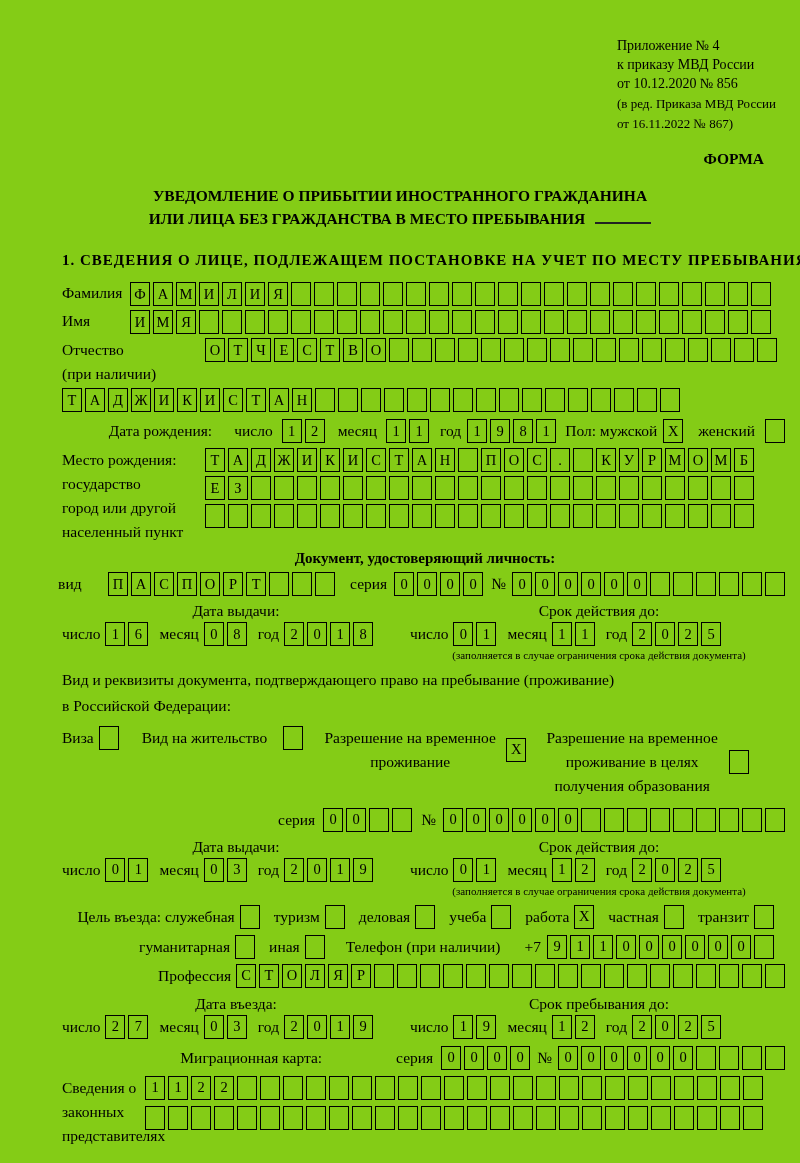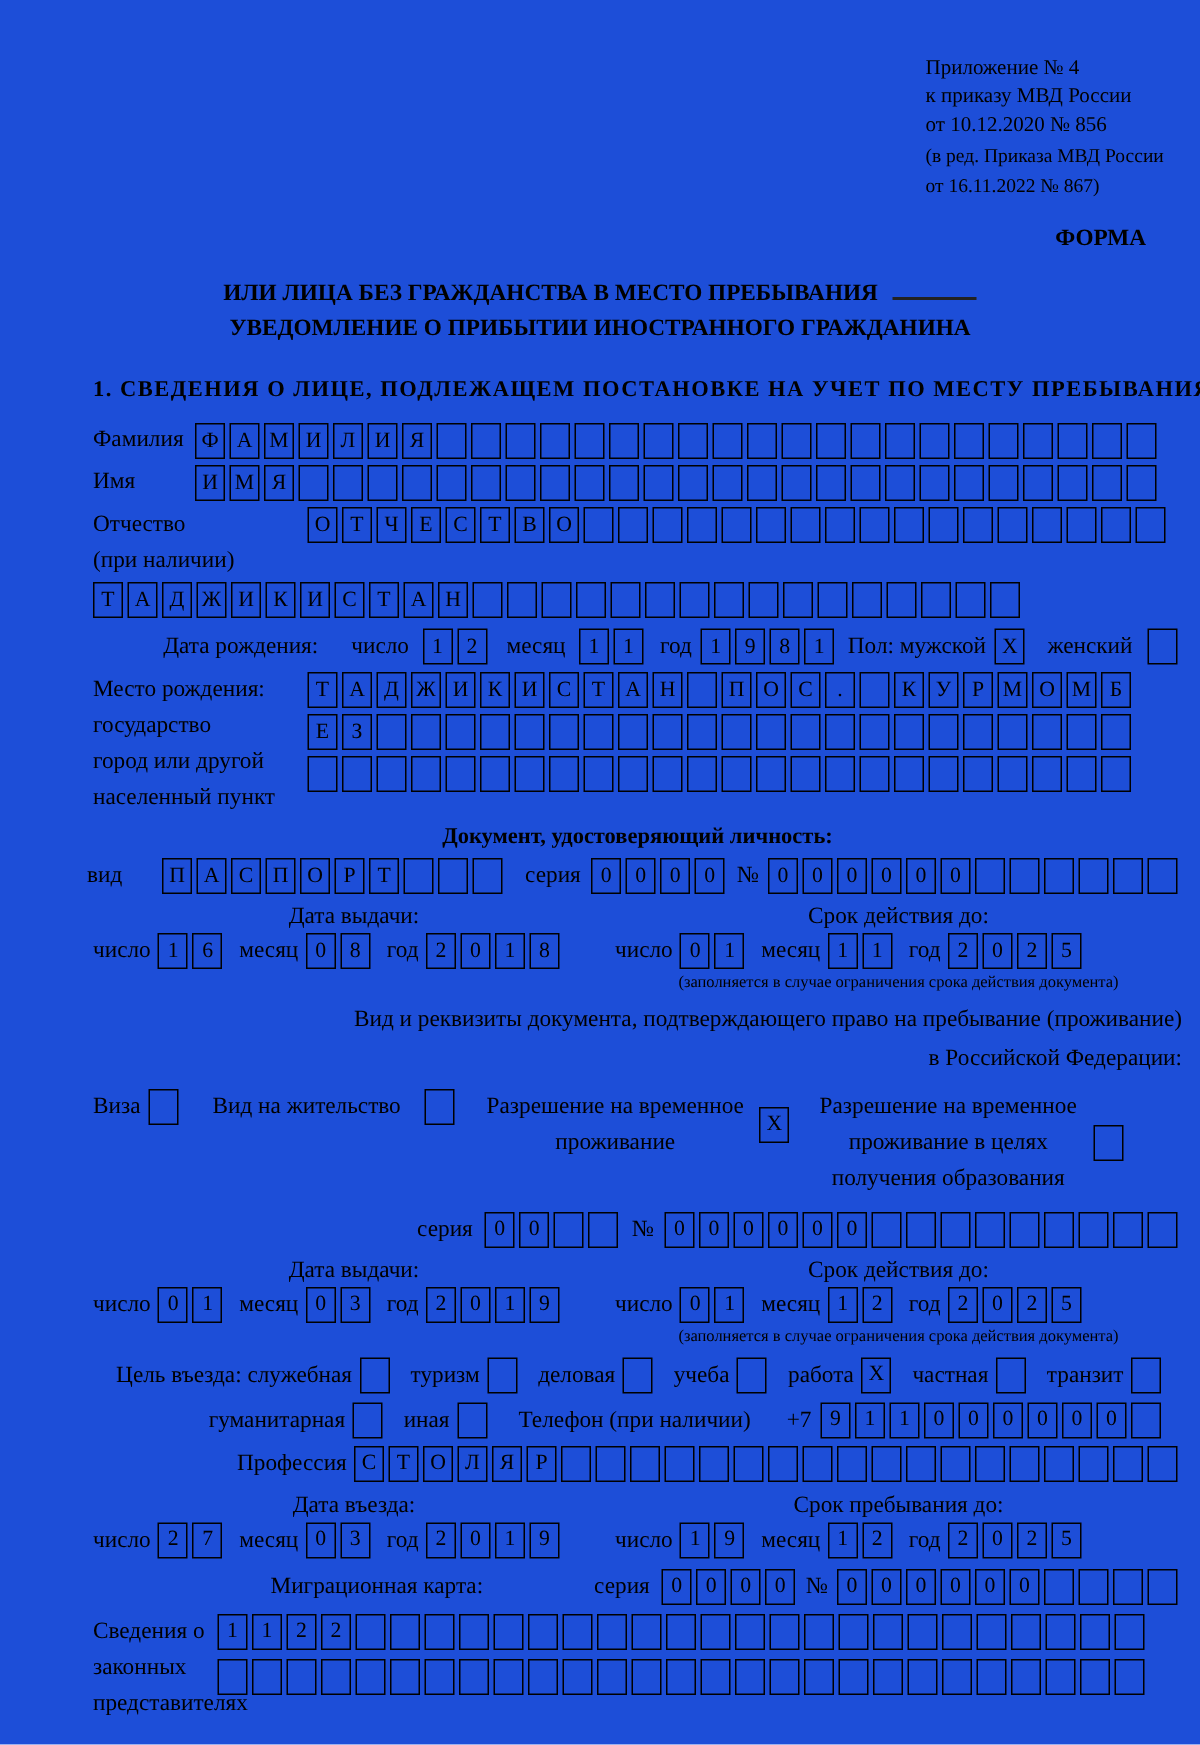--- a/index.html
+++ b/index.html
@@ -1,17 +1,17 @@
 <!DOCTYPE html>
 <html><head>
 <meta charset="utf-8">
 <style>
   html,body{margin:0;padding:0;background:#fff;}
   .page{
-    width:800px;height:1163px;background:#1d4ed8;color:#000;
+    width:800px;height:1163px;background:#84cc16;color:#000;
     font-family:"Liberation Serif","DejaVu Serif",serif;
     position:relative;overflow:hidden;
   }
   .appendix{margin:36px 12px 0 617px;font-size:14px;line-height:1.36;}
   .appendix .note{font-size:13px;margin-top:3px;line-height:1.3;}
   .forma{margin-top:17px;padding-right:36px;text-align:right;font-weight:bold;font-size:15.5px;}
   .title{margin-top:16px;text-align:center;font-weight:bold;font-size:15.5px;line-height:1.5;}
   .blank-line{display:inline-block;width:56px;border-bottom:2px solid #222;margin-left:10px;}
   .content{padding:0 12px 0 62px;}
   .section1{margin-top:22px;font-weight:bold;font-size:15px;letter-spacing:1px;white-space:nowrap;}
@@ -30,21 +30,21 @@
   .stack .crow{display:flex;margin-bottom:4px;}
   .doc-heading{text-align:center;font-weight:bold;font-size:15px;margin:6px 0 5px;}
   .dates{display:flex;margin-bottom:2px;}
   .dcol-l{width:348px;flex:none;}
   .dcol-r{flex:1;}
   .dhead{text-align:center;font-size:15.5px;margin-bottom:2px;}
   .dline{display:flex;align-items:center;white-space:nowrap;}
   .dline .lab{margin-right:5px;}
   .dline .cells{margin-right:8px;}
   .fine{font-size:11px;text-align:center;margin-top:3px;}
-  .para{font-size:15.5px;line-height:1.62;margin-top:6px;text-align:right;}
+  .para{font-size:15.5px;line-height:1.62;margin-top:6px;}
   .visa-row{display:flex;align-items:flex-start;margin:8px 0 10px;}
   .visa-item{display:flex;align-items:center;}
   .visa-label{font-size:15.5px;text-align:center;line-height:1.55;}
   .cb{margin-left:8px;}
   .purpose .lab{margin-right:5px;}
   .purpose .cells{margin-right:11px;}
 </style>
 </head>
 <body>
 
@@ -54,24 +54,24 @@
     <div>Приложение № 4</div>
     <div>к приказу МВД России</div>
     <div>от 10.12.2020 № 856</div>
     <div class="note">(в ред. Приказа МВД России</div>
     <div class="note">от 16.11.2022 № 867)</div>
   </div>
 
   <div class="forma">ФОРМА</div>
 
   <div class="title">
+    <div>УВЕДОМЛЕНИЕ О ПРИБЫТИИ ИНОСТРАННОГО ГРАЖДАНИНА</div>
     <div>
       <span>ИЛИ ЛИЦА БЕЗ ГРАЖДАНСТВА В МЕСТО ПРЕБЫВАНИЯ</span><span class="blank-line"></span>
     </div>
-    <div>УВЕДОМЛЕНИЕ О ПРИБЫТИИ ИНОСТРАННОГО ГРАЖДАНИНА</div>
   </div>
 
   <div class="content">
 
     <div class="section1">1. СВЕДЕНИЯ О ЛИЦЕ, ПОДЛЕЖАЩЕМ ПОСТАНОВКЕ НА УЧЕТ ПО МЕСТУ ПРЕБЫВАНИЯ</div>
 
     <div class="frow" style="margin-top:13px">
       <span class="lab w68">Фамилия</span>
       <span class="cells">
           <span class="cell">Ф</span>

